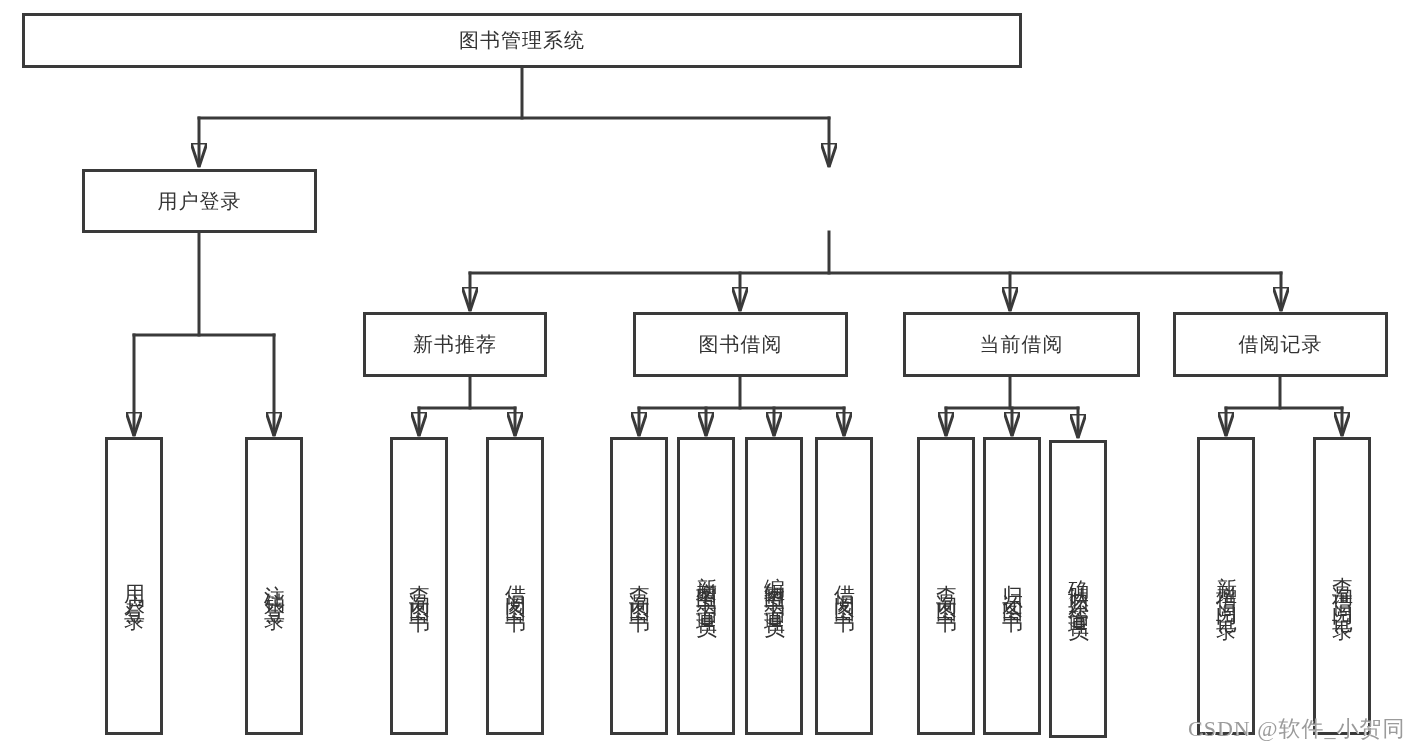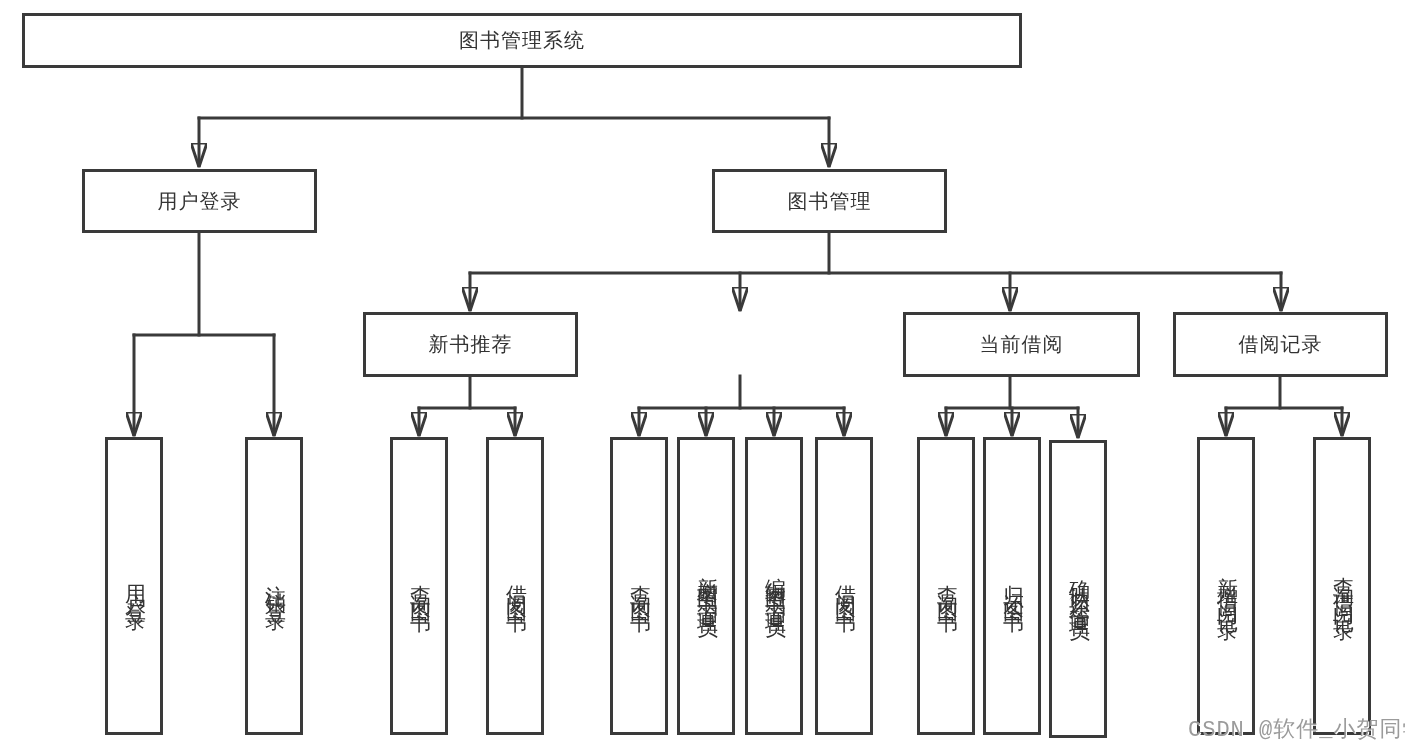--- a/index.html
+++ b/index.html
@@ -1,21 +1,21 @@
 <!DOCTYPE html>
 <html><head>
 <meta charset="utf-8">
 <style>
   html, body { margin: 0; padding: 0; background: #ffffff; }
   .canvas {
     position: relative;
     width: 1405px;
     height: 747px;
     background: #ffffff;
-    font-family: Liberation Mono, monospace;
+    font-family: Liberation Serif, serif;
     overflow: hidden;
   }
   .wires { position: absolute; left: 0; top: 0; }
   .wires path {
     stroke: #3a3a3a;
     stroke-width: 3;
     fill: none;
     stroke-linecap: square;
   }
   .node {
@@ -125,26 +125,26 @@
     </g>
   </svg>
 
   <div class="node hnode" style="left:22px; top:13px; width:1000px; height:55px;">
     <span>图书管理系统</span>
   </div>
 
   <div class="node hnode" style="left:82px; top:169px; width:235px; height:64px;">
     <span>用户登录</span>
   </div>
-  <div class="node hnode" style="left:712px; top:169px; width:235px; height:64px;">
-    <span>图书管理</span>
+
+  <div class="node hnode" style="left:363px; top:312px; width:184px;">
+    <span>新书推荐</span>
   </div>
-
-  <div class="node hnode" style="left:363px; top:312px; width:215px;">
-    <span>新书推荐</span>
+  <div class="node hnode" style="left:633px; top:312px; width:215px;">
+    <span>图书借阅</span>
   </div>
   <div class="node hnode" style="left:903px; top:312px; width:237px;">
     <span>当前借阅</span>
   </div>
   <div class="node hnode" style="left:1173px; top:312px; width:215px;">
     <span>借阅记录</span>
   </div>
 
   <div class="node vnode" style="left:105px;">
     <span class="vtext">用户登录</span>

